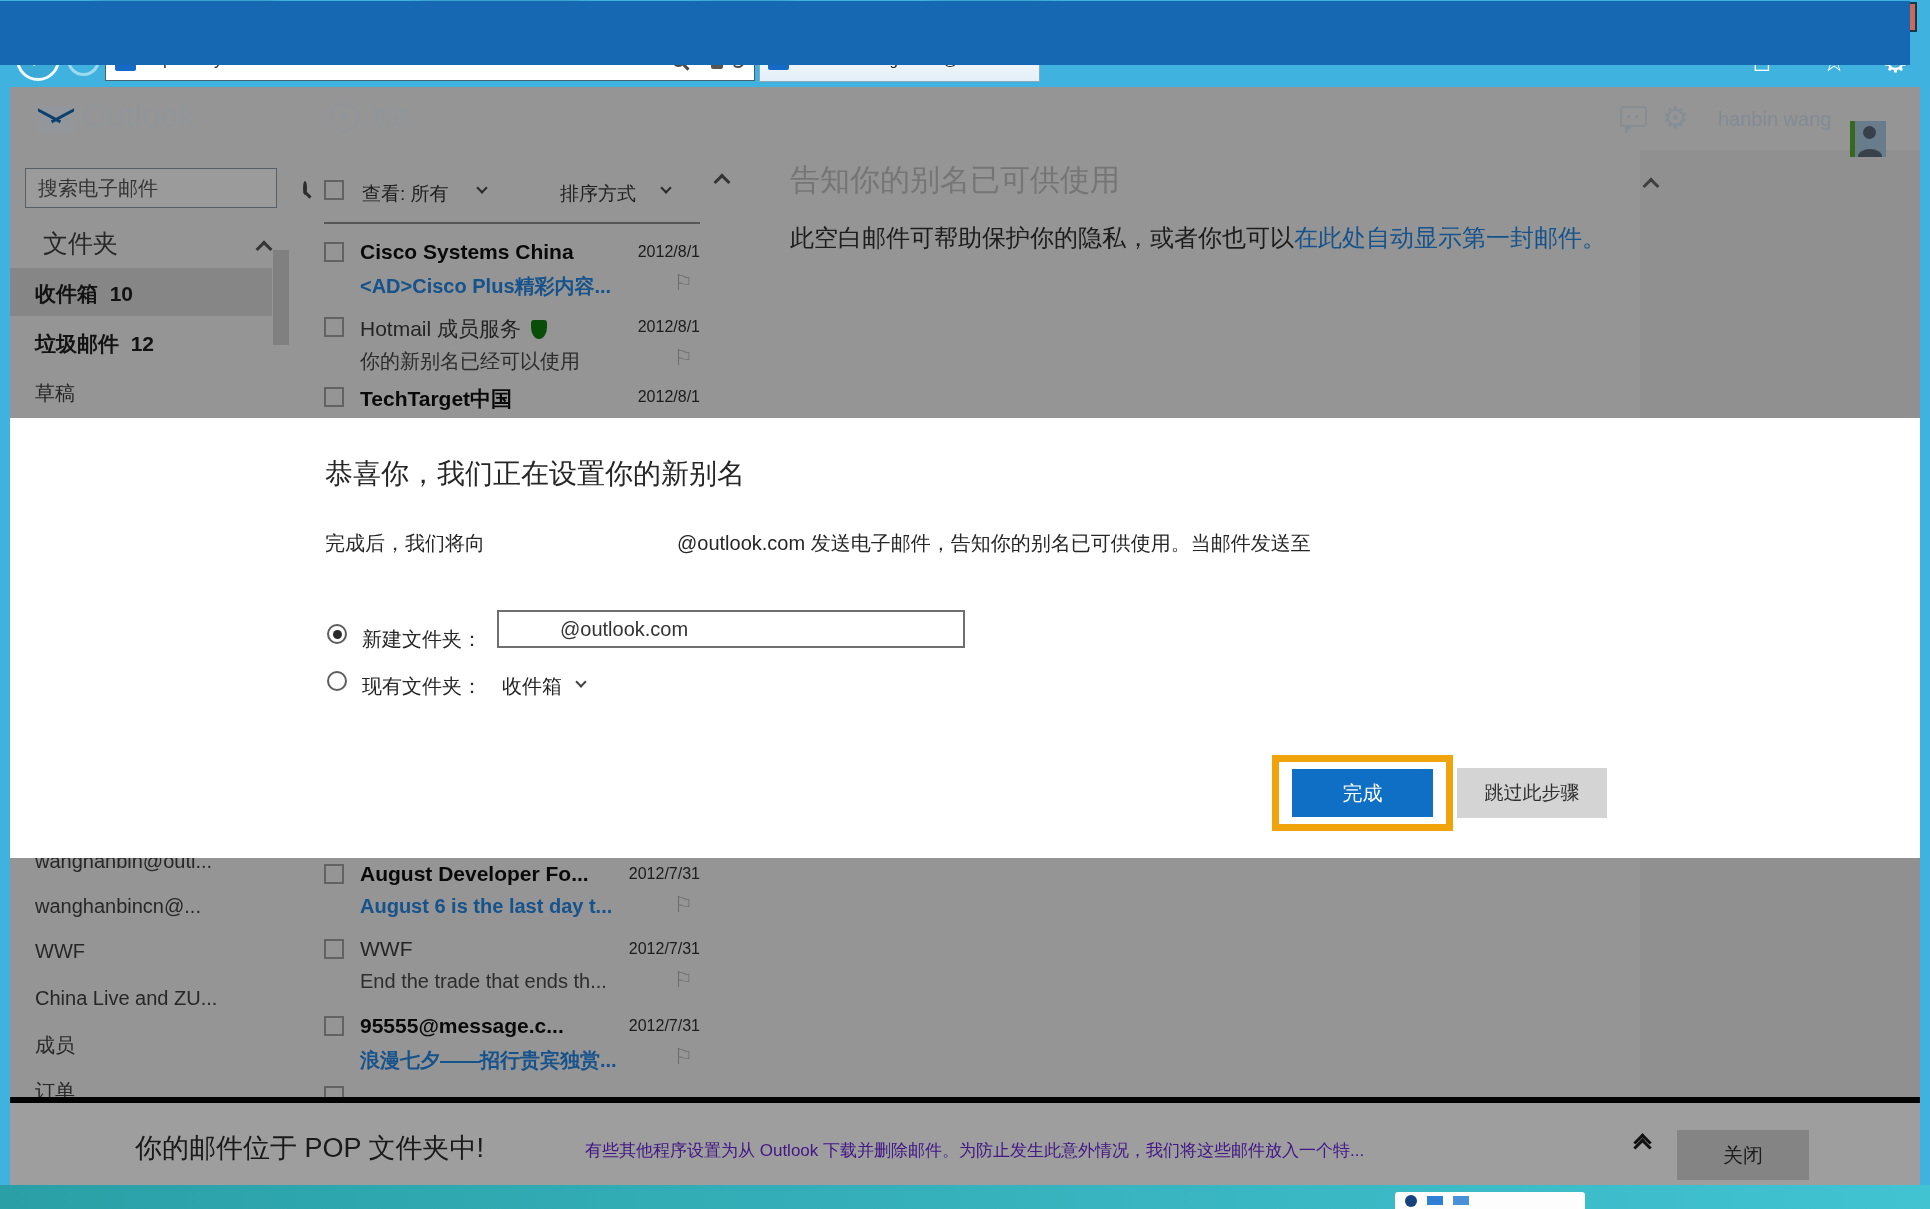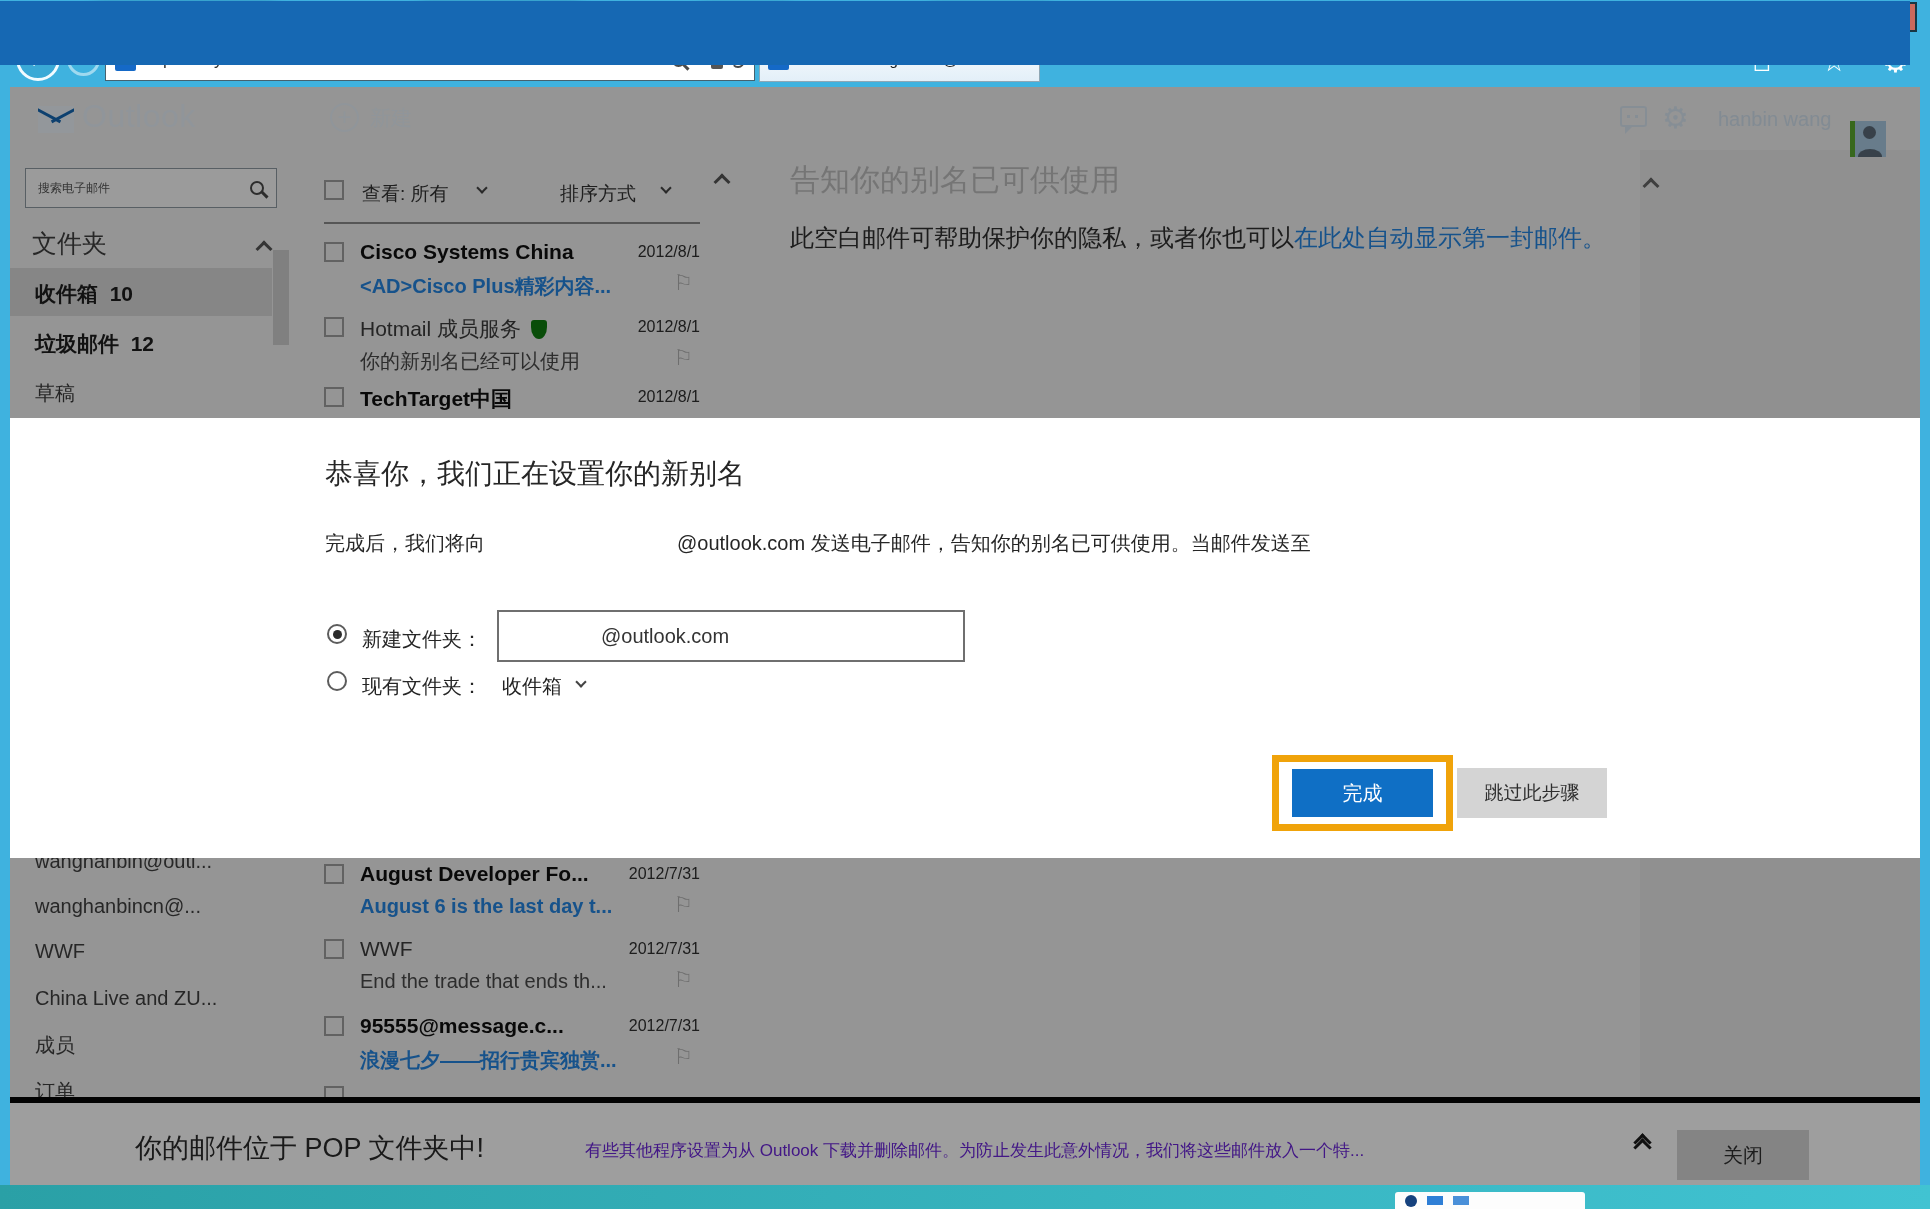--- a/index.html
+++ b/index.html
@@ -87,21 +87,21 @@
             position:relative; overflow:hidden; }
   .avatar::before { content:""; position:absolute; left:13px; top:5px; width:13px; height:13px;
             border-radius:50%; background:#5b6a78; }
   .avatar::after { content:""; position:absolute; left:8px; bottom:-7px; width:24px; height:15px;
             border-radius:50% 50% 0 0; background:#5b6a78; }
 
   
   .searchbox { left:25px; top:168px; width:252px; height:40px; background:#fbfbfb;
                border:1px solid #8e9aa2; display:flex; align-items:center; padding:0 12px; z-index:1; }
   .searchbox input { border:none; outline:none; background:transparent; flex:1;
-               font-size:12px; color:#555; font-family:Liberation Serif, serif; }
+               font-size:20px; color:#555; font-family:Liberation Sans, sans-serif; }
   .searchbox input::placeholder { color:#555; opacity:1; }
   .foldhead { font-size:25px; color:#3f3f3f; }
   .chev { display:inline-block; width:12px; height:12px; border-left:3px solid currentColor;
           border-top:3px solid currentColor; }
   .chev.up { transform:rotate(45deg); } .chev.down { transform:rotate(225deg); }
   .chev.sm { width:8px; height:8px; border-width:2px; }
   .folderrow { font-size:21px; color:#1d1d1d; z-index:1; }
   .folderrow.bold { font-weight:bold; }
   .selband { left:10px; top:268px; width:262px; height:48px; background:#d8d8d8; z-index:1; }
   .sidebottom { font-size:20px; color:#3f3f3f; z-index:1; }
@@ -131,23 +131,23 @@
   
   .modal { left:10px; top:418px; width:1910px; height:440px; background:#fff; z-index:60; }
   .d-title { position:absolute; left:315px; top:37px; font-size:28px; color:#262626; }
   .d-line { position:absolute; left:315px; font-size:20px; color:#262626; white-space:nowrap; }
   .redact { display:inline-block; height:1em; }
   .d-radio-label { font-size:20px; color:#262626; }
   .radio { display:inline-block; width:20px; height:20px; border:2px solid #5c5c5c;
            border-radius:50%; background:#fff; }
   .radio.checked::after { content:""; display:block; width:9px; height:9px; margin:3.5px;
            border-radius:50%; background:#2b2b2b; }
-  .d-input { position:absolute; left:487px; top:192px; width:468px; height:52px;
+  .d-input { position:absolute; left:487px; top:192px; width:468px; height:38px;
              border:2px solid #6f6f6f; background:#fff; font-size:20px; color:#333;
-             padding-left:102px; font-family:inherit; outline:none; }
+             padding-left:61px; font-family:inherit; outline:none; }
   .d-dd-value { font-size:20px; color:#222; }
   .hl-box { position:absolute; left:1262px; top:337px; width:181px; height:76px;
             border:7px solid #f0a30a; background:#fff; display:flex; align-items:center;
             justify-content:center; }
   .btn-done { width:141px; height:48px; background:#0f6fc5; color:#fff; font-size:20px;
               display:flex; align-items:center; justify-content:center; }
   .btn-skip { position:absolute; left:1447px; top:350px; width:150px; height:50px;
               background:#d4d4d4; color:#2f2f2f; font-size:19px; display:flex;
               align-items:center; justify-content:center; }
 
@@ -239,21 +239,21 @@
 <div class="abs chat" style="left:1620px;top:106px;z-index:2"></div>
 <div class="abs gearglyph" style="left:1662px;top:103px;z-index:2">⚙</div>
 <div class="abs username" style="left:1718px;top:108px;z-index:2">hanbin wang</div>
 <div class="abs avatar" style="left:1850px;top:100px;z-index:2"></div>
 
 
 <div class="abs searchbox">
   <input type="text" placeholder="搜索电子邮件" style="">
   <span class="mag" style="color:#555"></span>
 </div>
-<div class="abs foldhead" style="left:32px;top:227px;z-index:1">文件夹</div>
+<div class="abs foldhead" style="left:43px;top:227px;z-index:1">文件夹</div>
 <div class="abs refresh" style="left:214px;top:234px;color:#666;z-index:1"></div>
 <div class="abs chev up" style="left:258px;top:243px;color:#555;z-index:1"></div>
 <div class="abs scrollthumb" style="left:273px;top:250px;width:16px;height:95px"></div>
 
 <div class="abs selband"></div>
 <div class="abs folderrow bold" style="left:35px;top:280px;z-index:1">
   <span>收件箱</span>&nbsp;&nbsp;<span>10</span>
 </div>
 <div class="abs folderrow bold" style="left:35px;top:330px;z-index:1">
   <span>垃圾邮件</span>&nbsp;&nbsp;<span>12</span>

